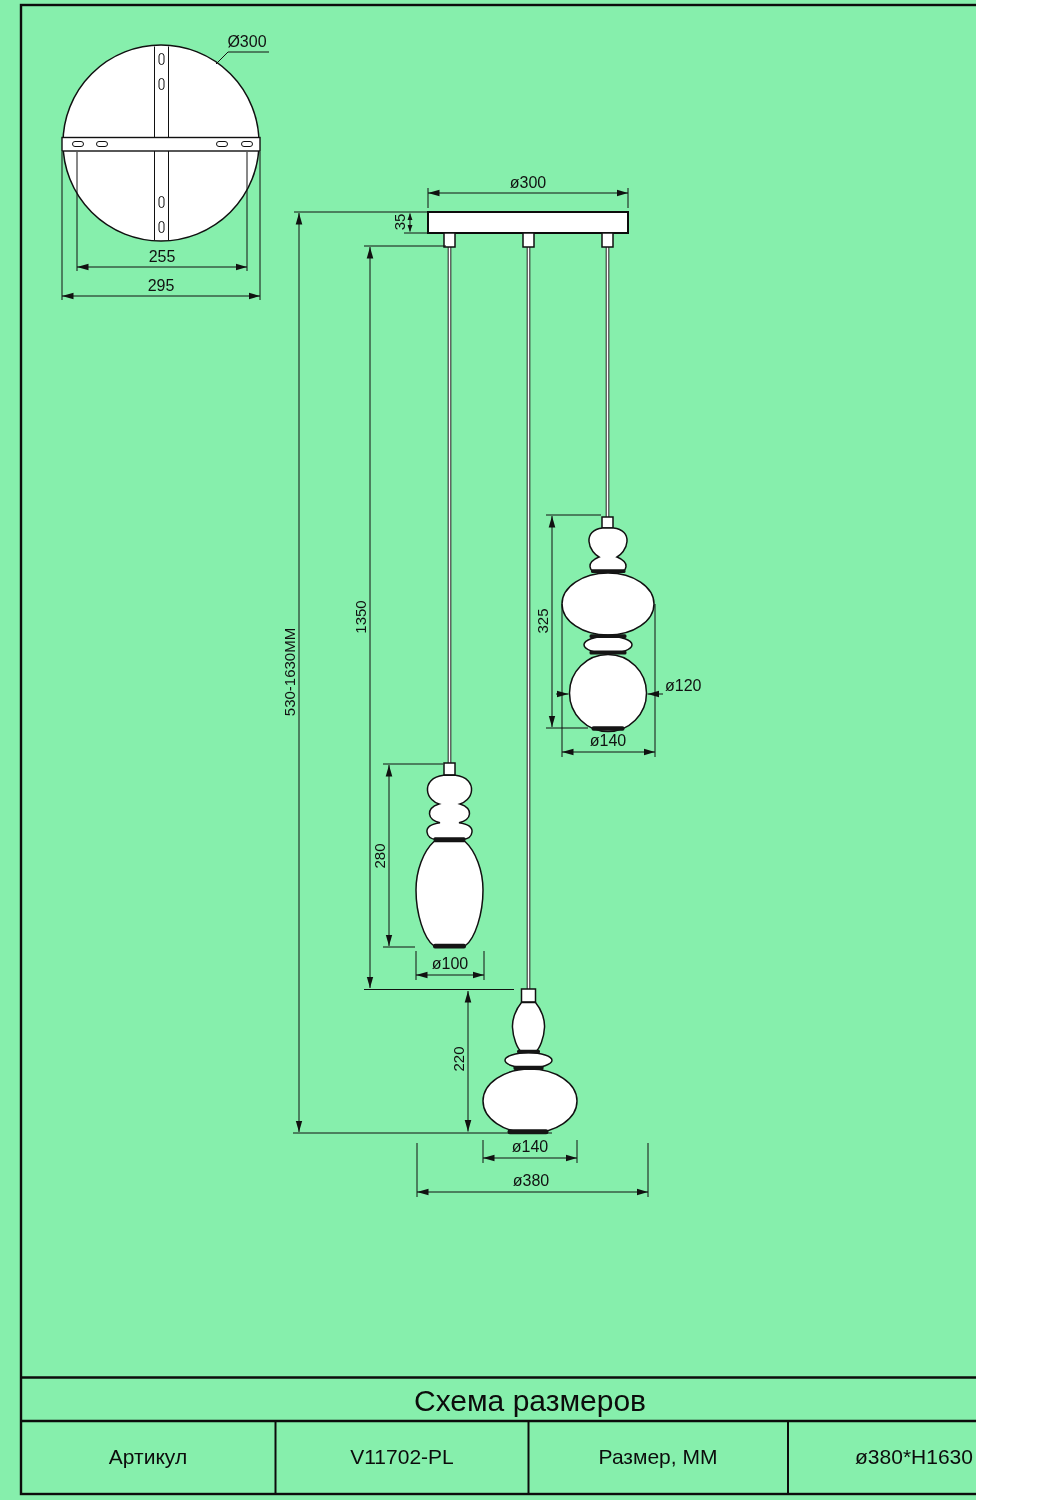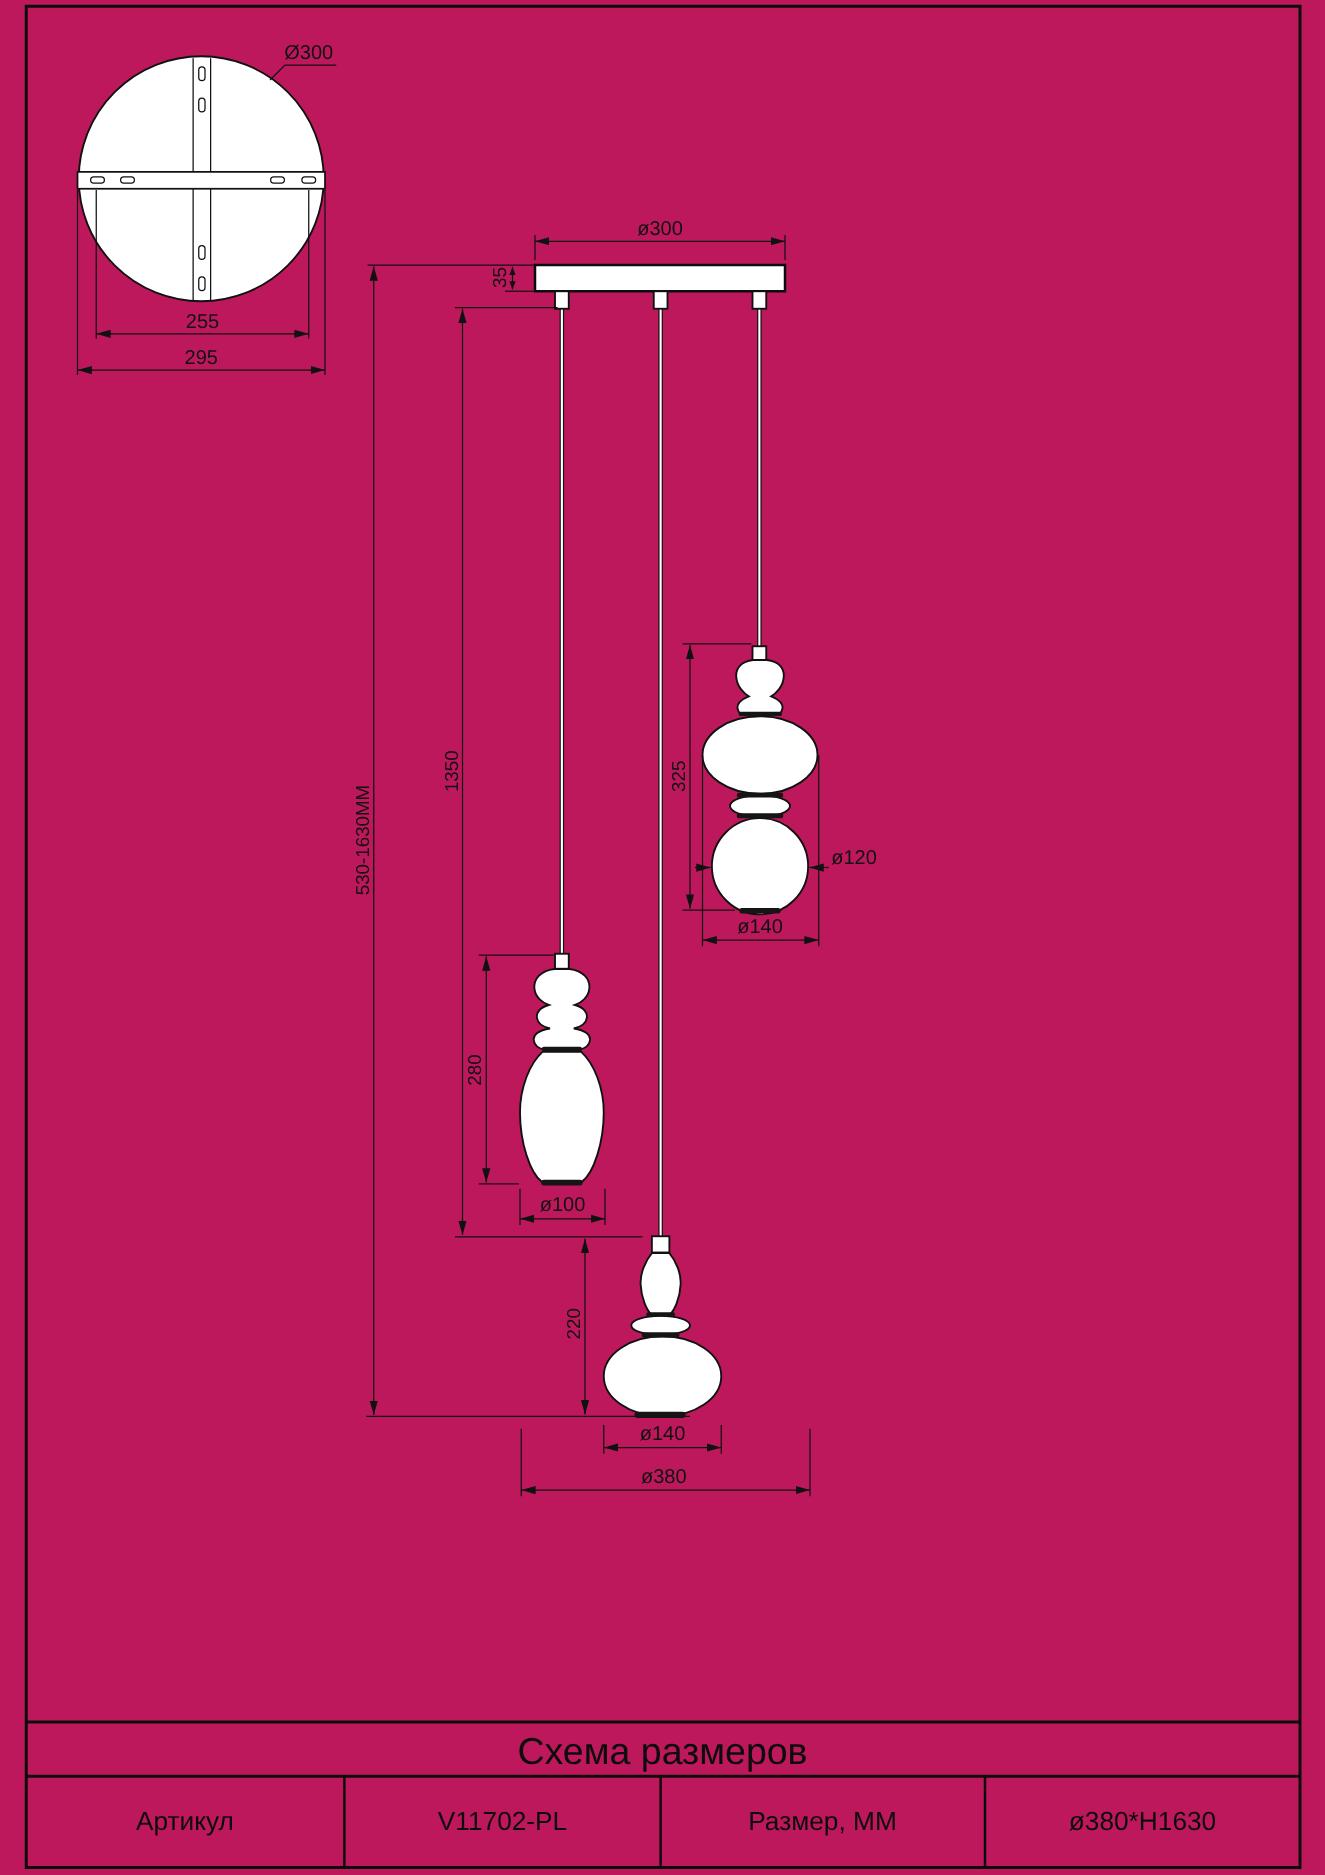--- a/index.html
+++ b/index.html
@@ -1,16 +1,16 @@
 <!DOCTYPE html>
 <html><head>
 <meta charset="utf-8">
 <style>
   html,body{margin:0;padding:0;background:#ffffff;}
-  .page{position:relative;width:1060px;height:1500px;background:#be185d;overflow:hidden;
+  .page{position:relative;width:976px;height:1500px;background:#86efac;overflow:hidden;
         font-family:"Liberation Sans","DejaVu Sans",sans-serif;}
   svg{display:block;}
   .dim{font-family:"Liberation Sans","DejaVu Sans",sans-serif;font-size:15px;fill:#111;}
   .dim16{font-family:"Liberation Sans","DejaVu Sans",sans-serif;font-size:16px;fill:#111;}
   .tbl-title{font-family:"Liberation Sans","DejaVu Sans",sans-serif;font-size:30px;fill:#0c0c0c;}
   .tbl-cell{font-family:"Liberation Sans","DejaVu Sans",sans-serif;font-size:21px;fill:#0c0c0c;}
   .ln{stroke:#111;stroke-width:1;fill:none;}
   .shape{stroke:#111;stroke-width:1.5;fill:#fff;}
   .thick{stroke:#0c0c0c;stroke-width:2;fill:#fff;}
   .band{fill:#151515;stroke:none;}

